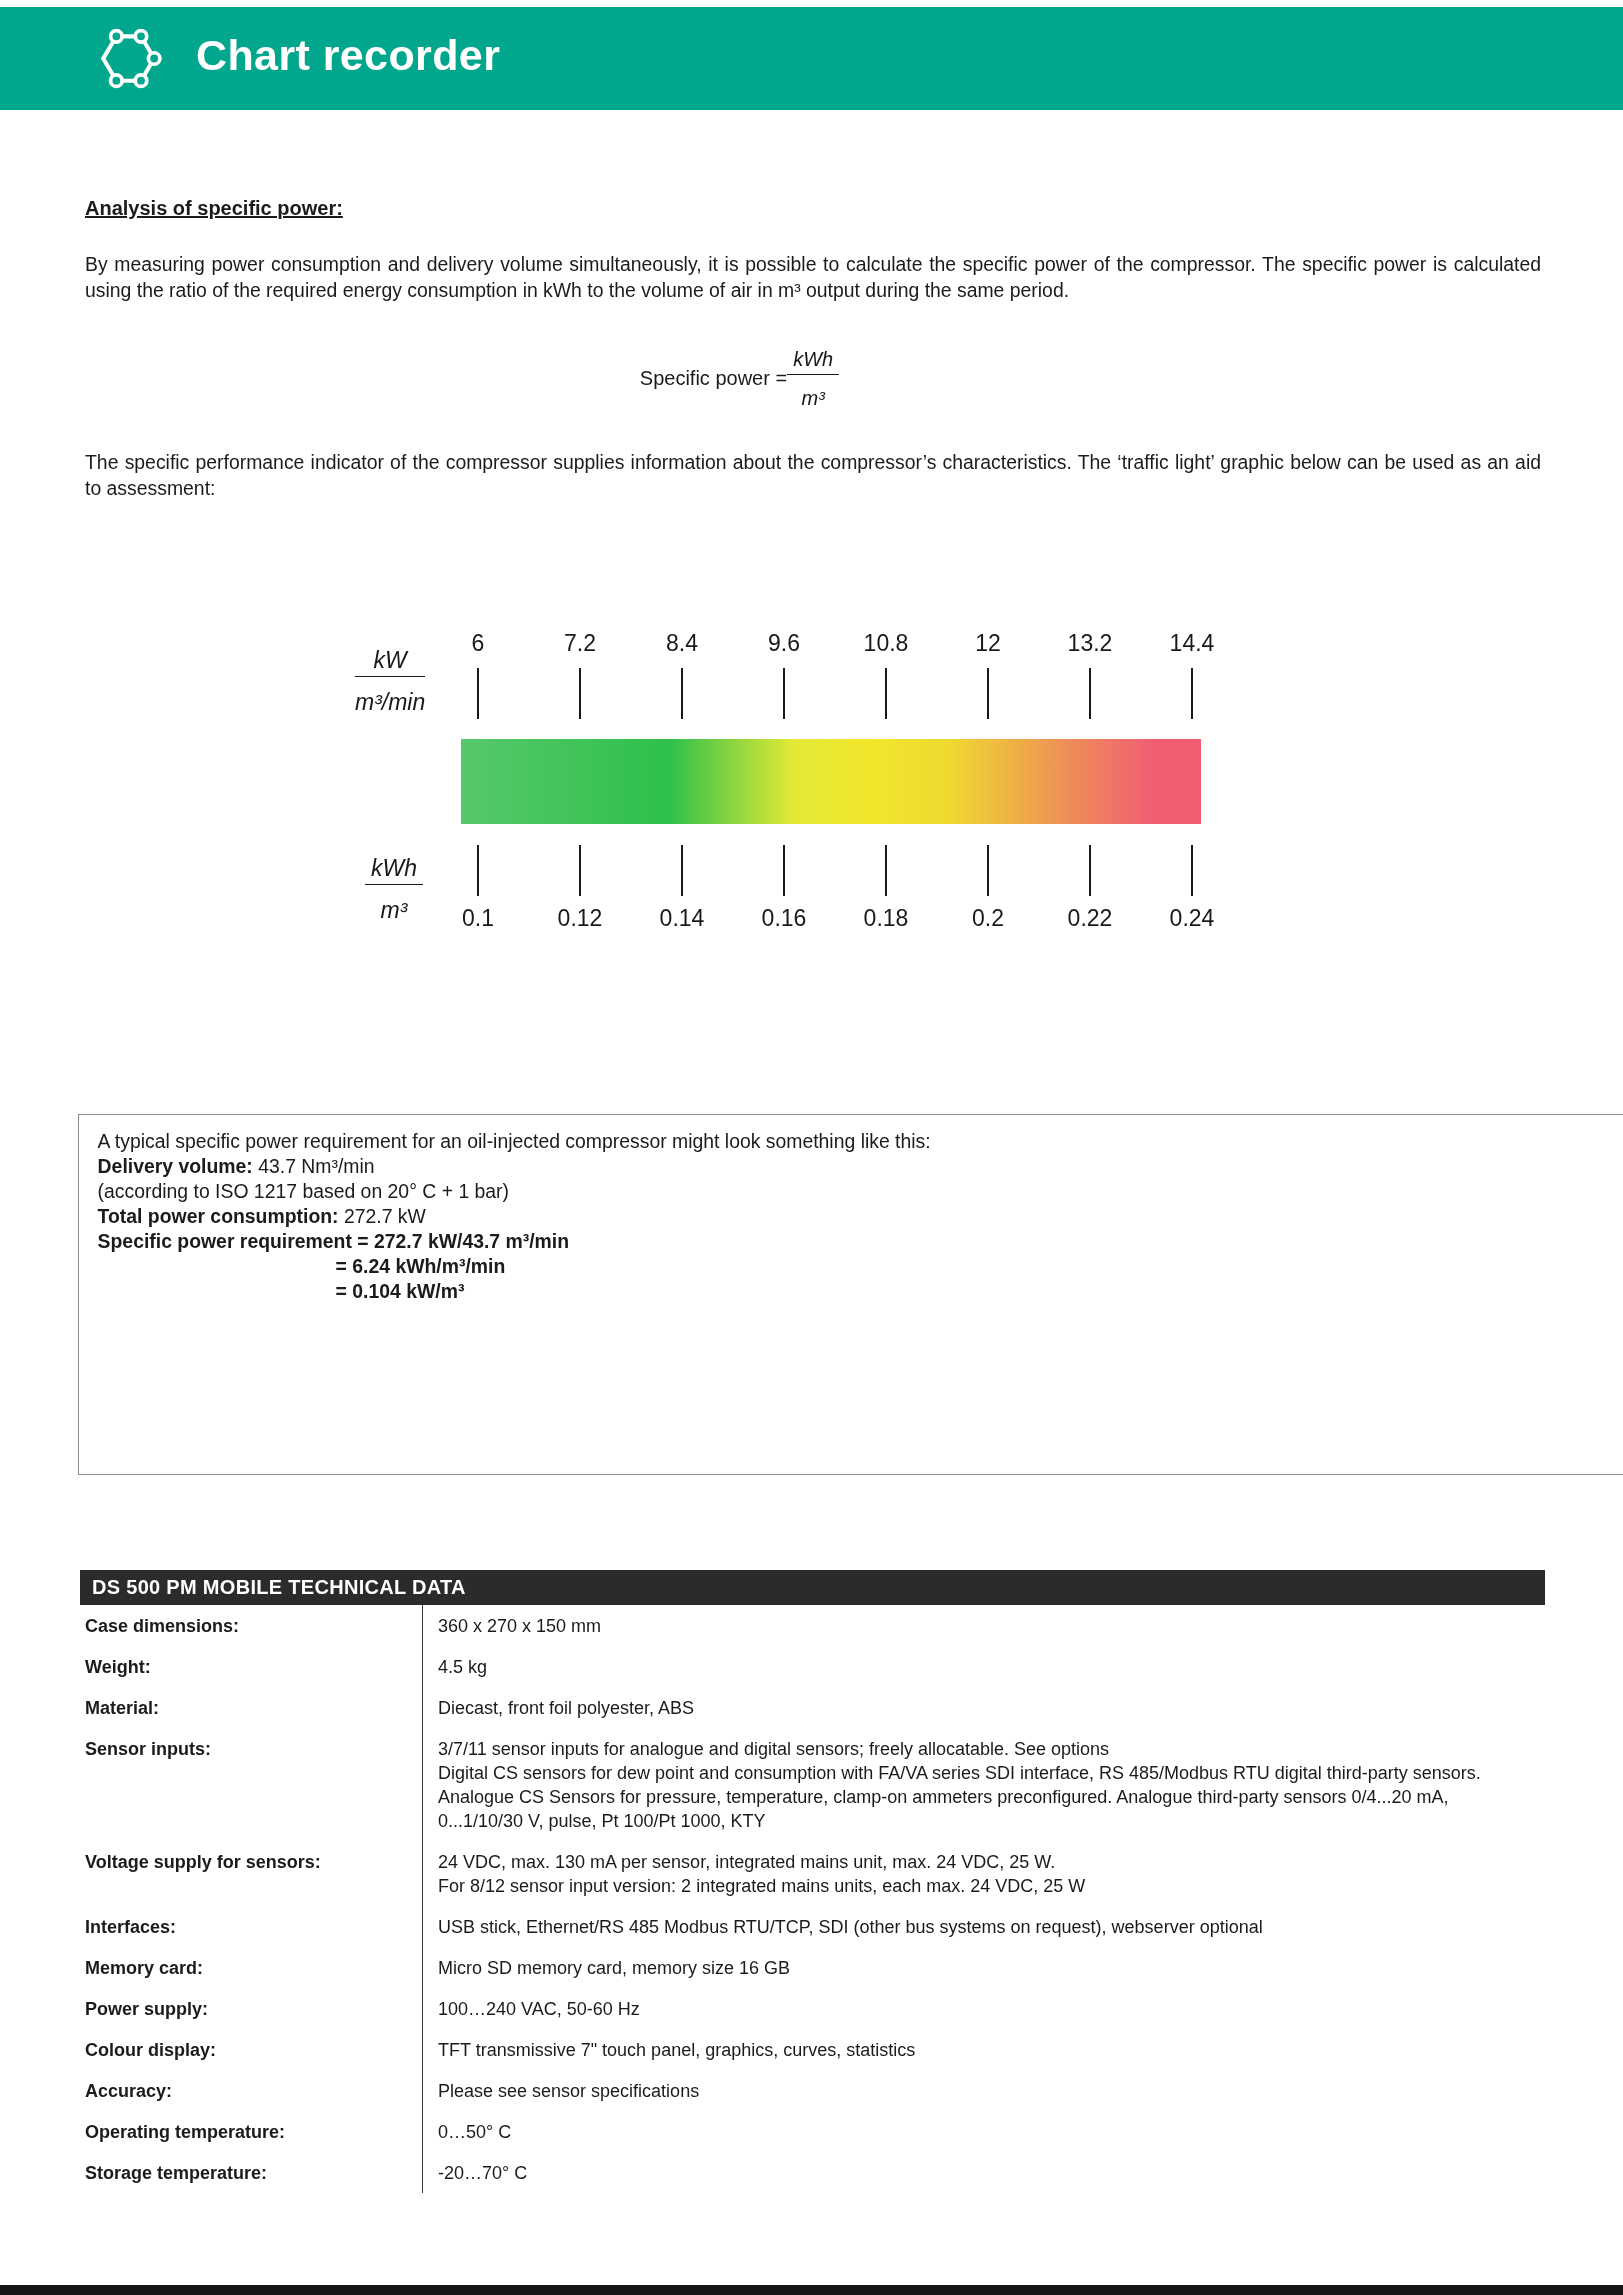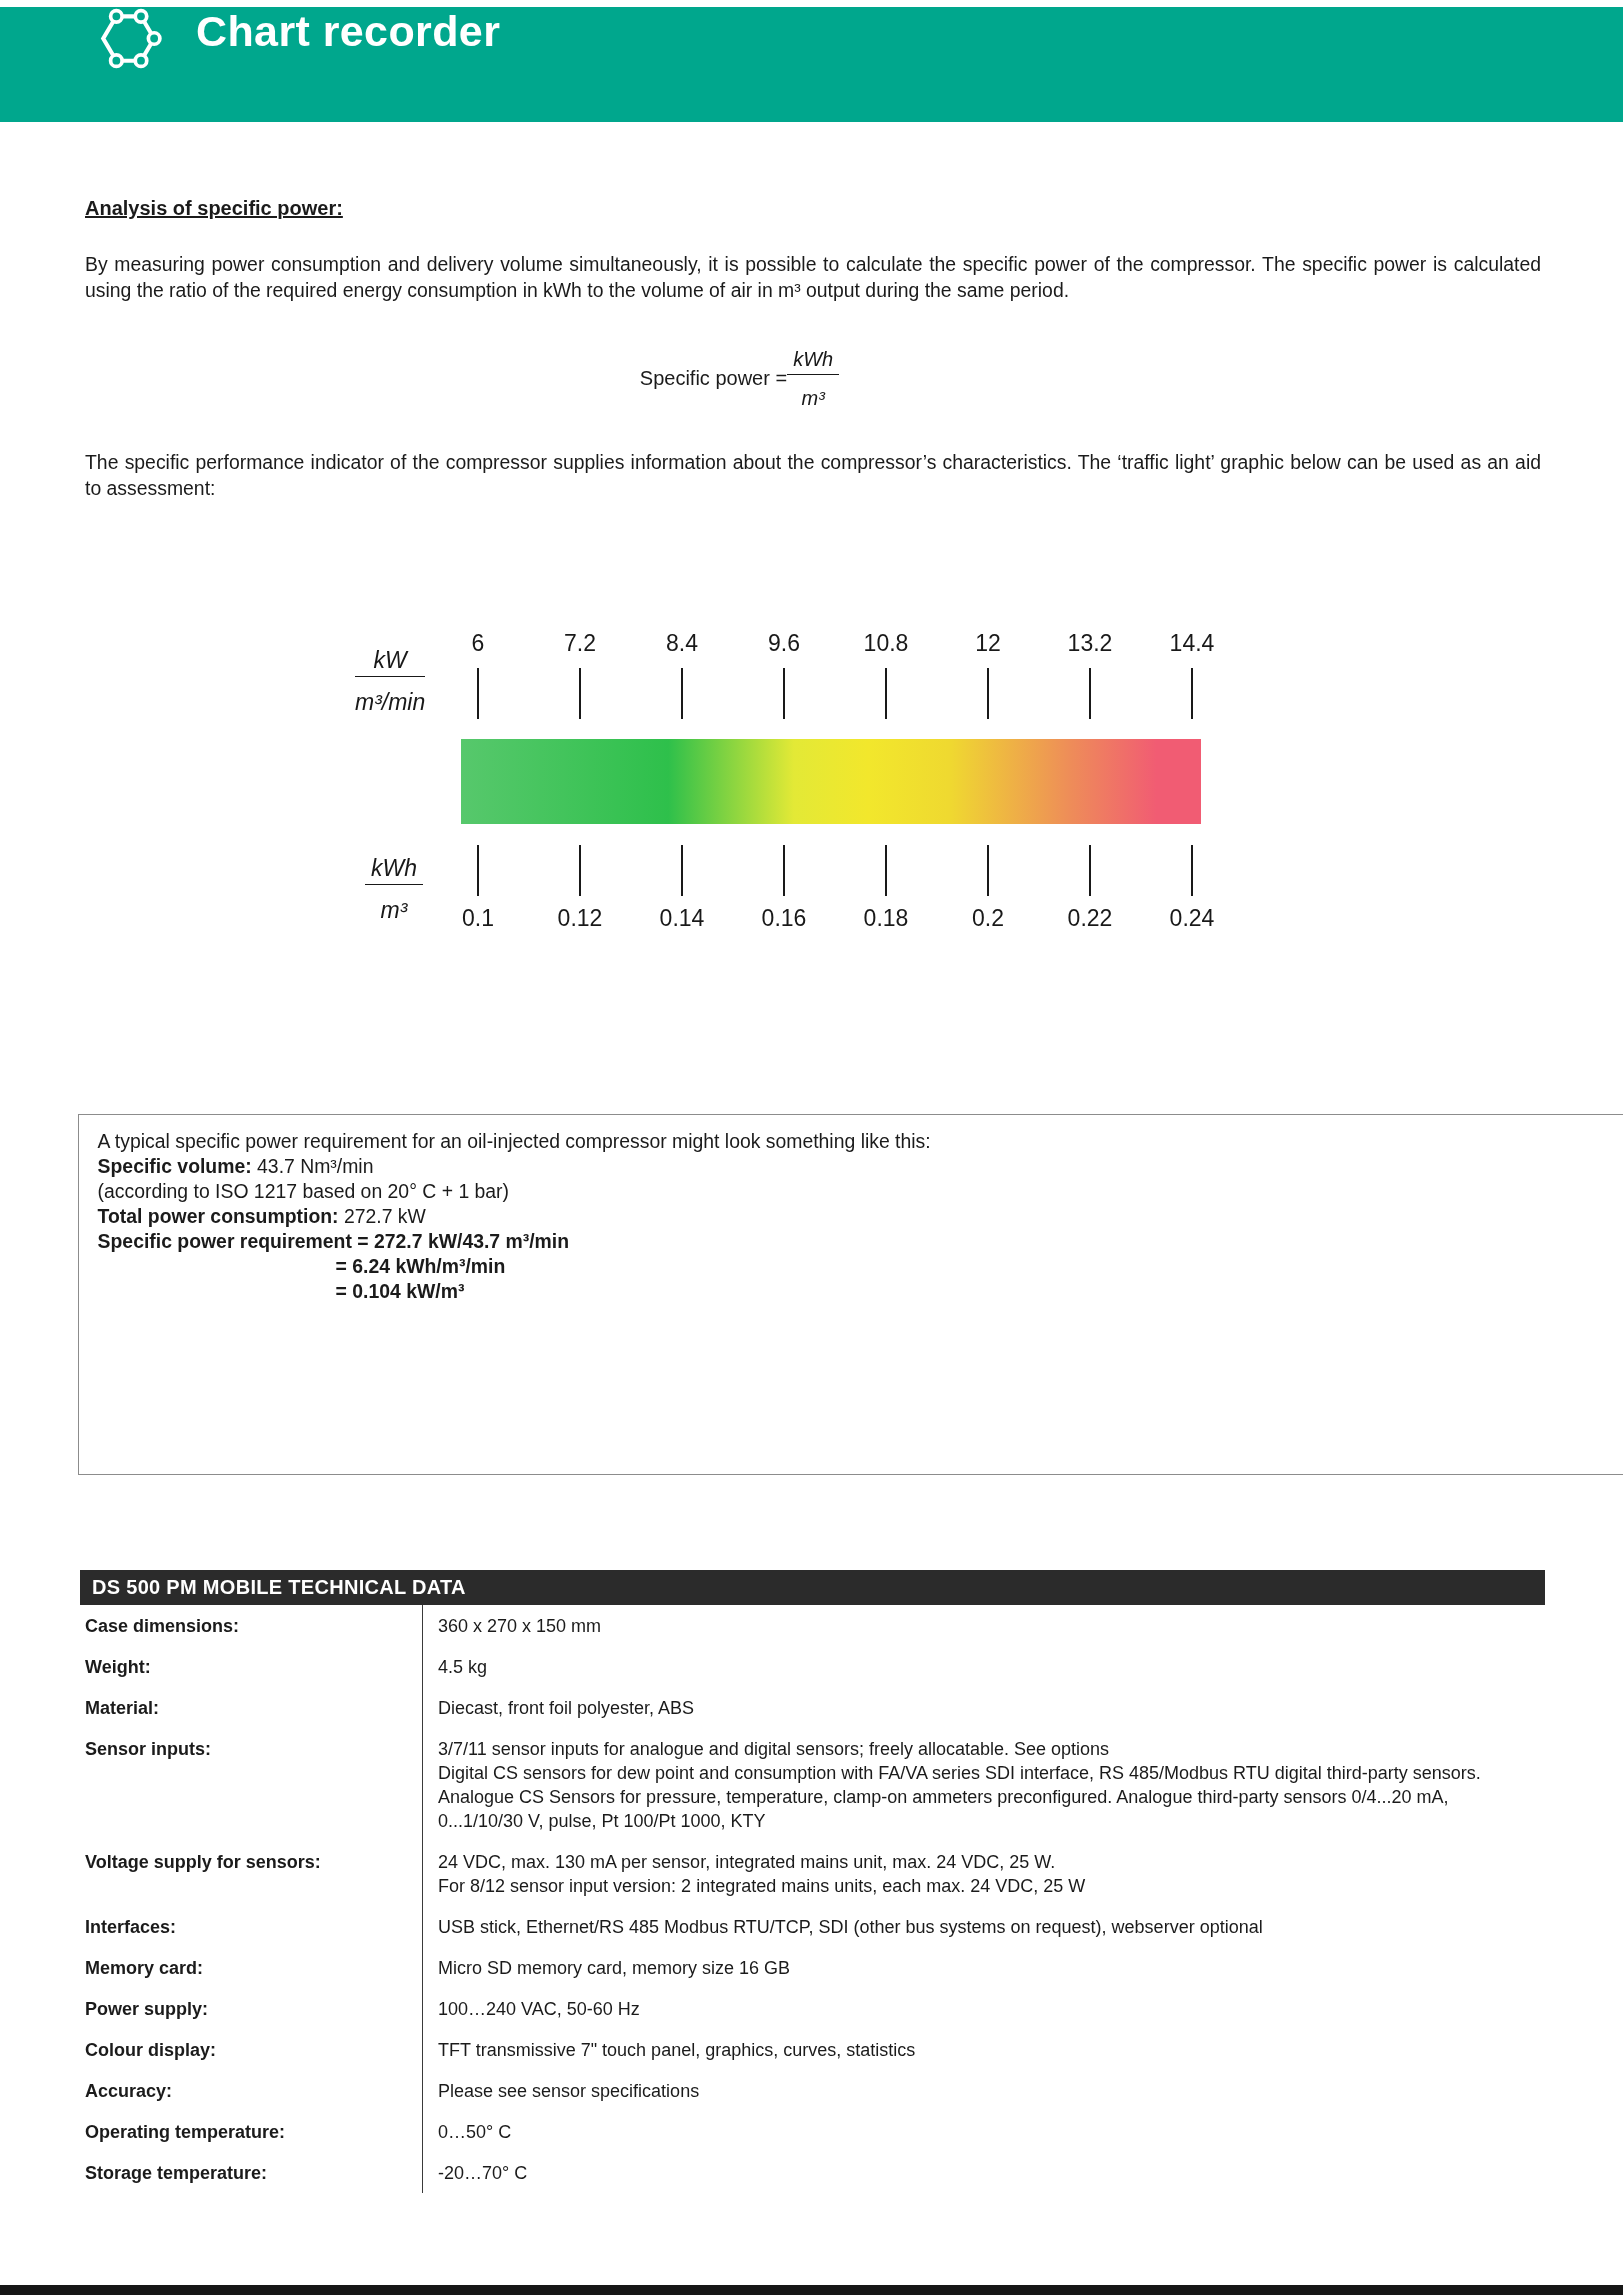--- a/index.html
+++ b/index.html
@@ -3,22 +3,22 @@
 <meta charset="utf-8">
 <style>
   html,body { margin:0; padding:0; background:#ffffff; }
   .page {
     position:relative; width:1623px; height:2295px; background:#ffffff;
     font-family:"Liberation Sans", sans-serif; color:#1b1b1b; overflow:hidden;
   }
 
   
   .header {
-    position:absolute; top:6.8px; left:0; width:100%; height:115px;
-    background:var(--brand,#00a78d); display:flex; 
+    position:absolute; top:6.8px; left:0; width:100%; height:103px;
+    background:var(--brand,#00a78d); display:flex; align-items:center;
   }
   .logo { margin-left:95px; width:69px; height:63px; flex:none; }
   .header-title { color:#ffffff; font-size:43px; font-weight:bold; margin:0 0 5px 32px; letter-spacing:0.4px; }
 
   
   .section-heading {
     position:absolute; top:197px; left:85px; margin:0;
     font-size:20px; font-weight:bold; text-decoration:underline;
   }
   .para { position:absolute; left:85px; width:1456px; margin:0;
@@ -194,21 +194,21 @@
 
     <span class="unit unit-bottom frac">
       <span class="num">kWh</span>
       <span class="den">m³</span>
     </span>
   </div>
 
   <div class="example-box">
     <p class="eb-intro">A typical specific power requirement for an oil-injected compressor might look something like this:</p>
     <p class="eb-delivery">
-      <b>Specific volume:</b>
+      <b>Delivery volume:</b>
       <span>43.7 Nm³/min</span>
     </p>
     <p class="eb-note">(according to ISO 1217 based on 20° C + 1 bar)</p>
     <p class="eb-total">
       <b>Total power consumption:</b>
       <span>272.7 kW</span>
     </p>
     <p class="eb-spec1 bold">Specific power requirement = 272.7 kW/43.7 m³/min</p>
     <p class="bold indent">= 6.24 kWh/m³/min</p>
     <p class="bold indent">= 0.104 kW/m³</p>

